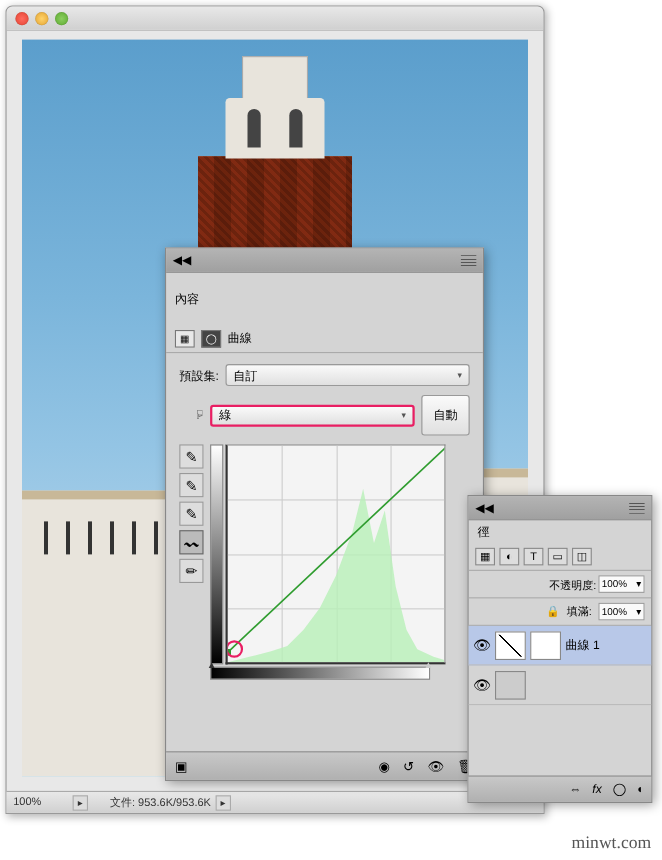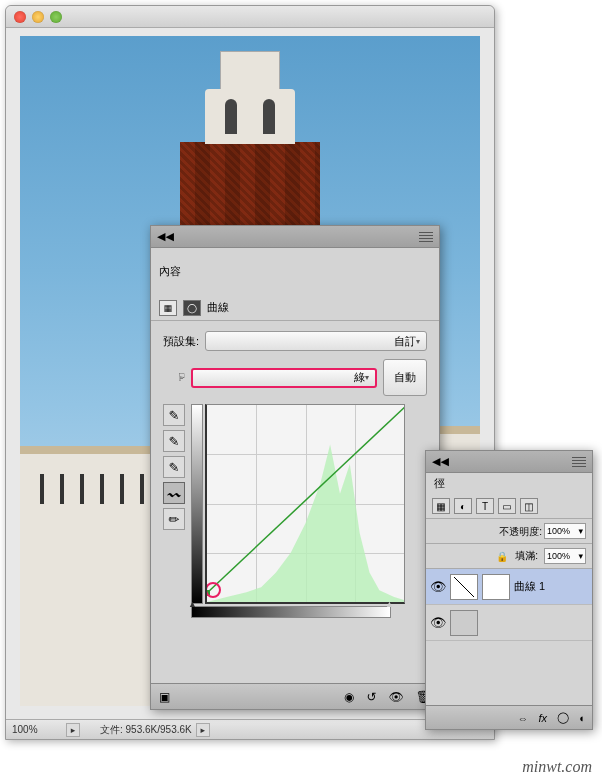--- a/index.html
+++ b/index.html
@@ -31,21 +31,21 @@
 
 .panel{position:absolute;background:#d4d4d4;border:1px solid #888;box-shadow:2px 2px 10px rgba(0,0,0,0.4)}
 .props-panel{left:150px;top:225px;width:290px;height:485px}
 .panel-tabbar{height:22px;background:linear-gradient(#b4b4b4,#a0a0a0);display:flex;align-items:center;padding:0 6px;font-size:11px;border-bottom:1px solid #888;justify-content:space-between}
 .panel-tabbar .collapse{font-size:11px}
 .panel-menu{width:14px;height:10px;background:repeating-linear-gradient(#555 0 1px,transparent 1px 3px)}
 .adj-header{height:26px;display:flex;align-items:center;padding:0 8px;gap:6px;font-size:11px;border-bottom:1px solid #aaa}
 .sq-icon{width:18px;height:16px;border:1px solid #777;background:#e8e8e8;display:flex;align-items:center;justify-content:center;font-size:9px}
 .panel-body{padding:10px 12px;font-size:11px}
 .row{display:flex;align-items:center;gap:6px;margin-bottom:8px}
-.select{flex:1;height:20px;background:linear-gradient(#fafafa,#e0e0e0);border:1px solid #999;border-radius:3px;padding:0 6px;display:flex;align-items:center;justify-content:flex-end;font-size:11px}
+.select{flex:1;height:20px;background:linear-gradient(#fafafa,#e0e0e0);border:1px solid #999;border-radius:3px;padding:0 6px;display:flex;align-items:center;justify-content:space-between;font-size:11px}
 .select .caret{font-size:8px;color:#555}
 .btn{height:37px;padding:0 10px;background:linear-gradient(#fafafa,#e0e0e0);border:1px solid #999;border-radius:3px;font-size:11px}
 .channel-select{border:2px solid #e91e63;border-radius:3px}
 .hand-icon{width:22px;display:inline-block;transform:scaleX(-1)}
 .curves-area{display:flex;gap:4px}
 .tool-col{width:24px;display:flex;flex-direction:column;gap:4px}
 .tool-btn{width:22px;height:22px;border:1px solid #999;background:#ddd;display:flex;align-items:center;justify-content:center;font-size:13px}
 .tool-btn.active{background:#bbb;border-color:#666}
 .curve-box{width:200px;height:200px;background:#f4f4f4;border:1px solid #888;border-left:2px solid #333;border-bottom:2px solid #333;position:relative;overflow:hidden}
 .grid-line{position:absolute;background:#ccc}
@@ -68,21 +68,21 @@
 .pct-box{width:42px;height:16px;border:1px solid #999;background:#fafafa;font-size:9px;padding:0 2px;display:flex;align-items:center;justify-content:space-between}
 .lock-row{padding:4px 6px;display:flex;align-items:center;gap:6px;font-size:10px;border-bottom:1px solid #aaa;justify-content:flex-end}
 .layer-item{height:36px;display:flex;align-items:center;padding:0 4px;gap:4px;font-size:11px;border-bottom:1px solid #bbb}
 .layer-item.sel{background:#b8c8e8}
 .eye{width:16px;font-size:13px}
 .thumb{width:28px;height:26px;background:#ccc;border:1px solid #888}
 .thumb.curve{background:#fff;position:relative}
 .thumb.curve::after{content:"";position:absolute;left:2px;bottom:2px;right:2px;top:2px;background:linear-gradient(45deg,transparent 48%,#000 48% 52%,transparent 52%)}
 .thumb.mask{background:#fff}
 .layers-footer{position:absolute;bottom:0;left:0;right:0;height:24px;background:linear-gradient(#c8c8c8,#b0b0b0);border-top:1px solid #888;display:flex;align-items:center;padding:0 6px;gap:10px;font-size:11px;justify-content:flex-end}
-.watermark{position:absolute;right:10px;bottom:6px;font-style:italic;font-family:Georgia,serif;font-size:16px;color:#555}
+.watermark{position:absolute;right:10px;bottom:6px;font-family:Georgia,serif;font-size:16px;color:#555}
 </style>
 </head>
 <body>
 
 <div class="doc-window">
   <div class="titlebar">
     <div class="traffic">
       <span class="tl-red"></span>
       <span class="tl-yel"></span>
       <span class="tl-grn"></span>

